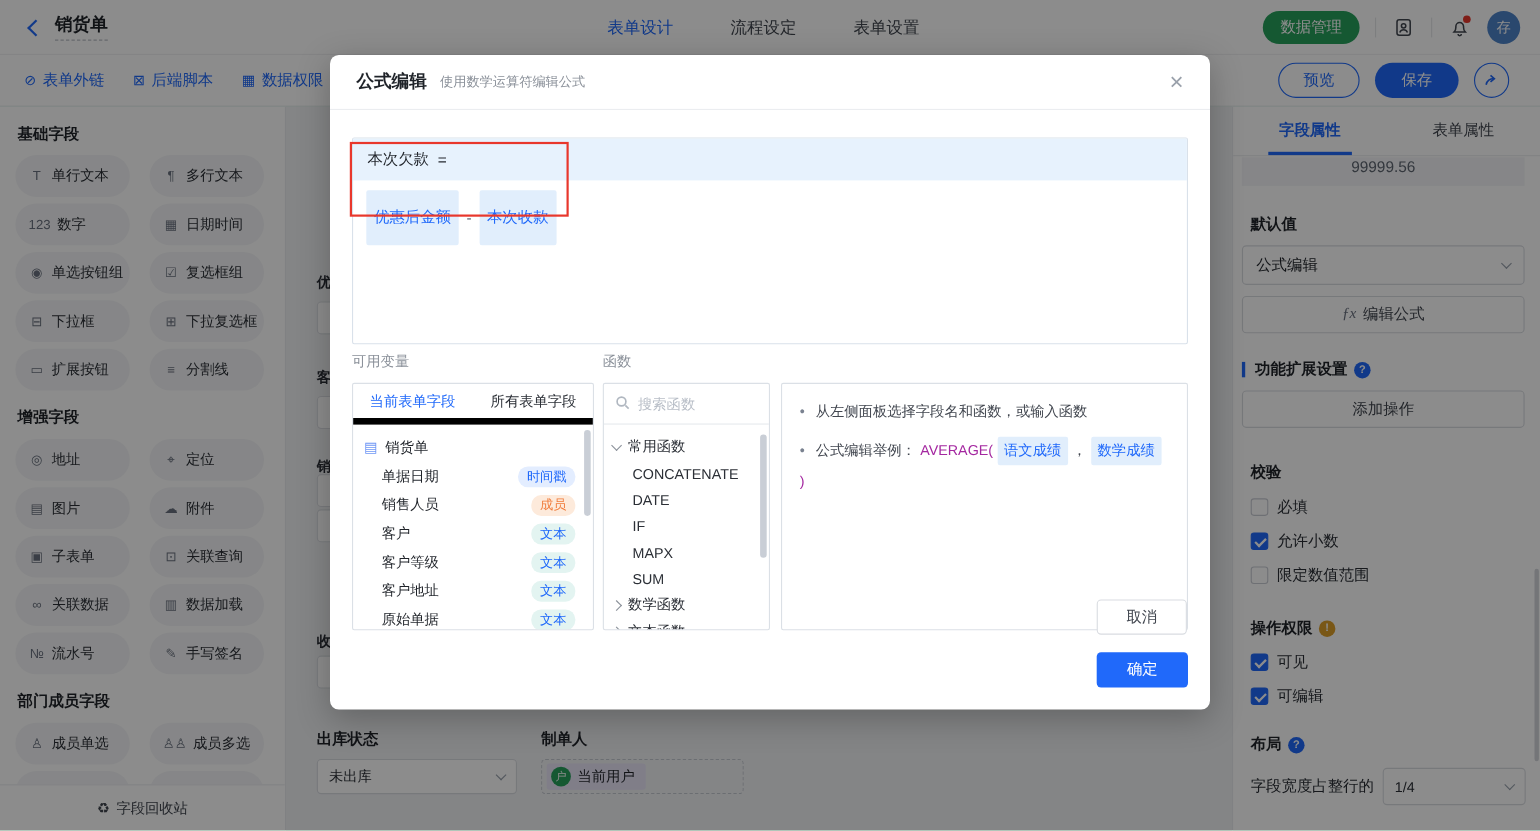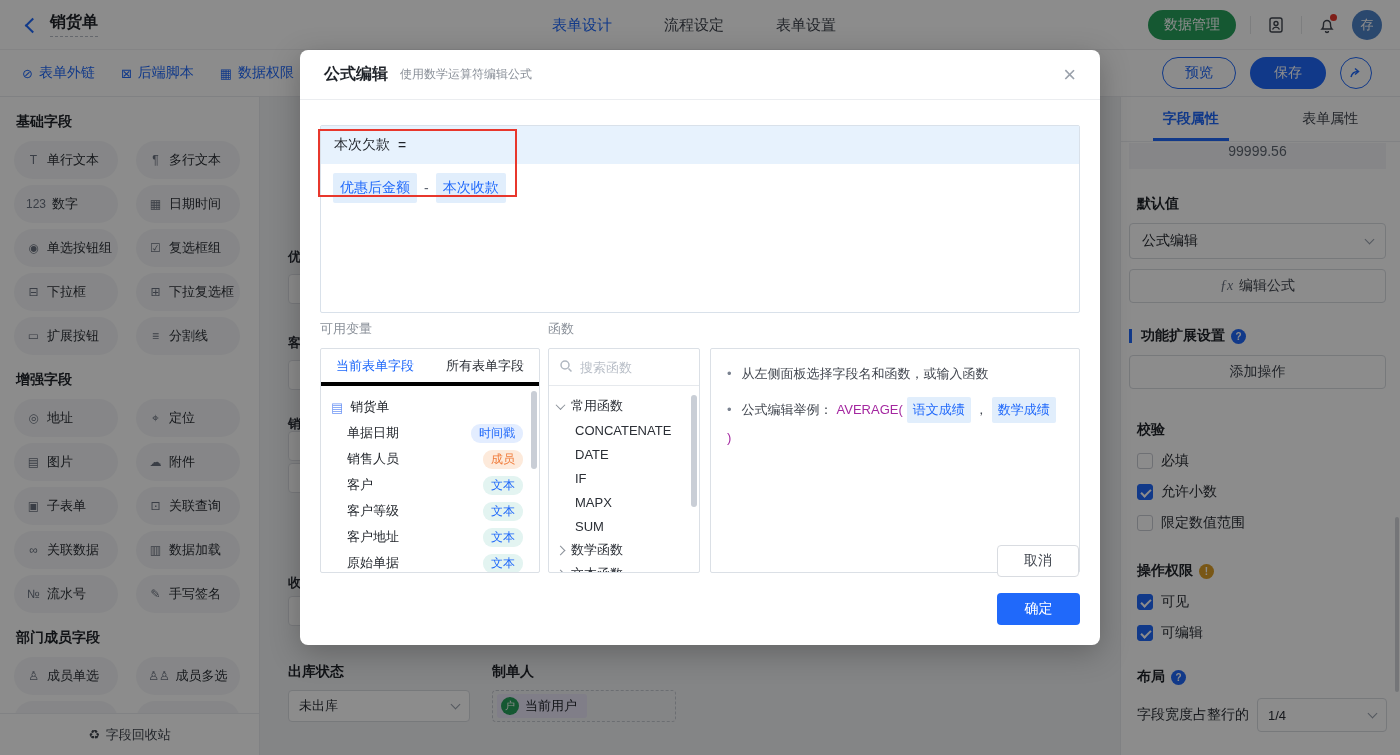--- a/index.html
+++ b/index.html
@@ -107,29 +107,29 @@
   .overlay{position:absolute; inset:0; background:rgba(0,0,0,0.45); z-index:40;}
   .modal{position:absolute; left:300px; top:50px; width:800px; height:595px; background:#fff;
     border-radius:8px; box-shadow:0 8px 30px rgba(0,0,0,.25); z-index:50;}
   .m-head{height:50px; display:flex; align-items:center; padding:0 24px; border-bottom:1px solid #ebedf0;}
   .m-title{font-size:16px; font-weight:bold;}
   .m-sub{font-size:12px; color:var(--text2); margin-left:12px;}
   .m-close{margin-left:auto; font-size:22px; color:#9aa1ab; cursor:pointer; line-height:1;}
   .f-editor{position:absolute; left:20px; top:75px; width:760px; height:188px; border:1px solid #d9e1ea; border-radius:2px; background:#fff;}
   .f-strip{height:38px; background:#e7f2fd; display:flex; align-items:center; padding:0 13px; font-size:14px;}
   .f-body{padding:9px 12px; display:flex; align-items:center; gap:7px; font-size:14px;}
-  .token{background:var(--accent-bg); color:var(--accent); padding:6px 7px; border-radius:2px; cursor:pointer;}
+  .token{background:var(--accent-bg); color:var(--accent); padding:16px 7px; border-radius:2px; cursor:pointer;}
   .op{color:#5f6672;}
   .red-note{position:absolute; left:18px; top:79px; width:199px; height:68px; border:2px solid var(--red); pointer-events:none; z-index:5;}
   .m-col-label{position:absolute; top:270px; font-size:13px; color:var(--text2);}
   .panel{position:absolute; top:298px; height:225px; border:1px solid #dbe0e6; border-radius:2px; background:#fff; overflow:hidden;}
   .p-vars{left:20px; width:220px;}
   .p-funcs{left:248px; width:152px;}
   .p-tips{left:410px; width:370px;}
-  .v-tabs{height:37px; border-bottom:4px solid #000000; display:flex; align-items:center; justify-content:space-between; padding:0 15px;}
+  .v-tabs{height:37px; border-bottom:6px solid #000000; display:flex; align-items:center; justify-content:space-between; padding:0 15px;}
   .v-tab{font-size:13px; color:#2b2f36; cursor:pointer;}
   .v-tab.active{color:var(--accent);}
   .tree{padding-top:8px;}
   .tree-root{display:flex; align-items:center; gap:7px; padding-left:10px; height:26px; font-size:13px; cursor:pointer;}
   .doc-ic{color:#6f96f5; font-size:13px;}
   .tree-row{display:flex; align-items:center; height:26px; padding:0 16px 0 26px; font-size:13px; cursor:pointer;}
   .badge{margin-left:auto; font-size:12px; padding:1px 8px; border-radius:9px;}
   .badge.b-blue{background:#e3edff; color:var(--accent);}
   .badge.b-orange{background:#fdeadb; color:var(--orange);}
   .badge.b-teal{background:#e3f4f1; color:var(--accent);}

